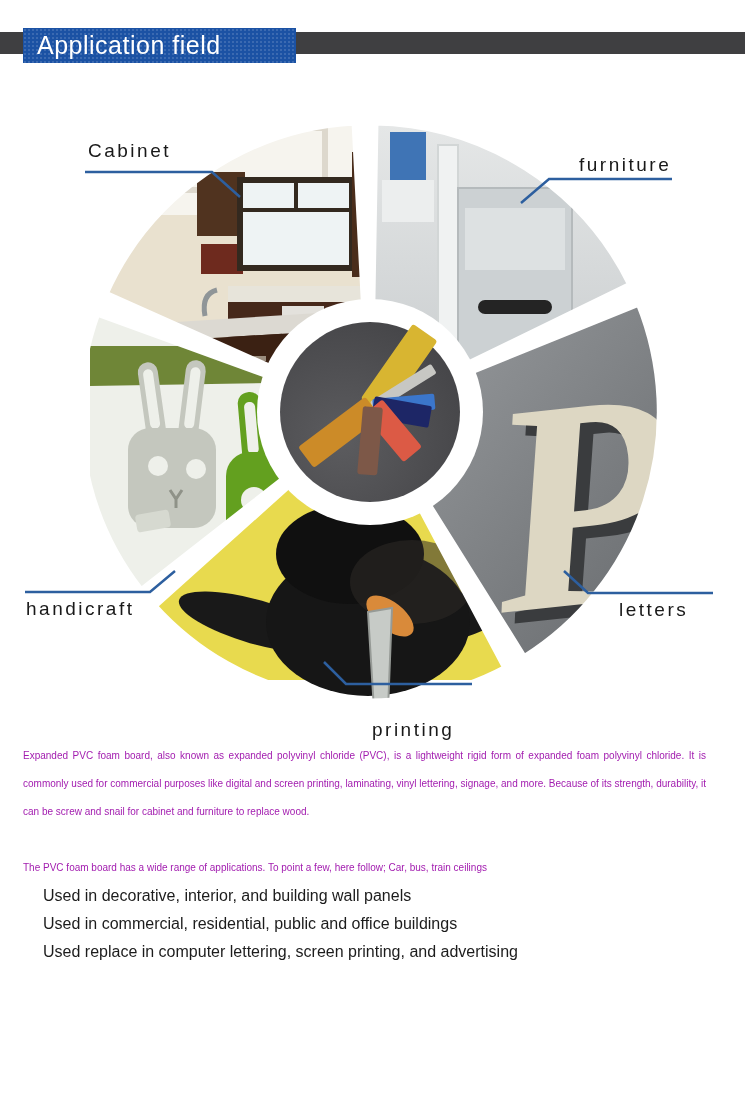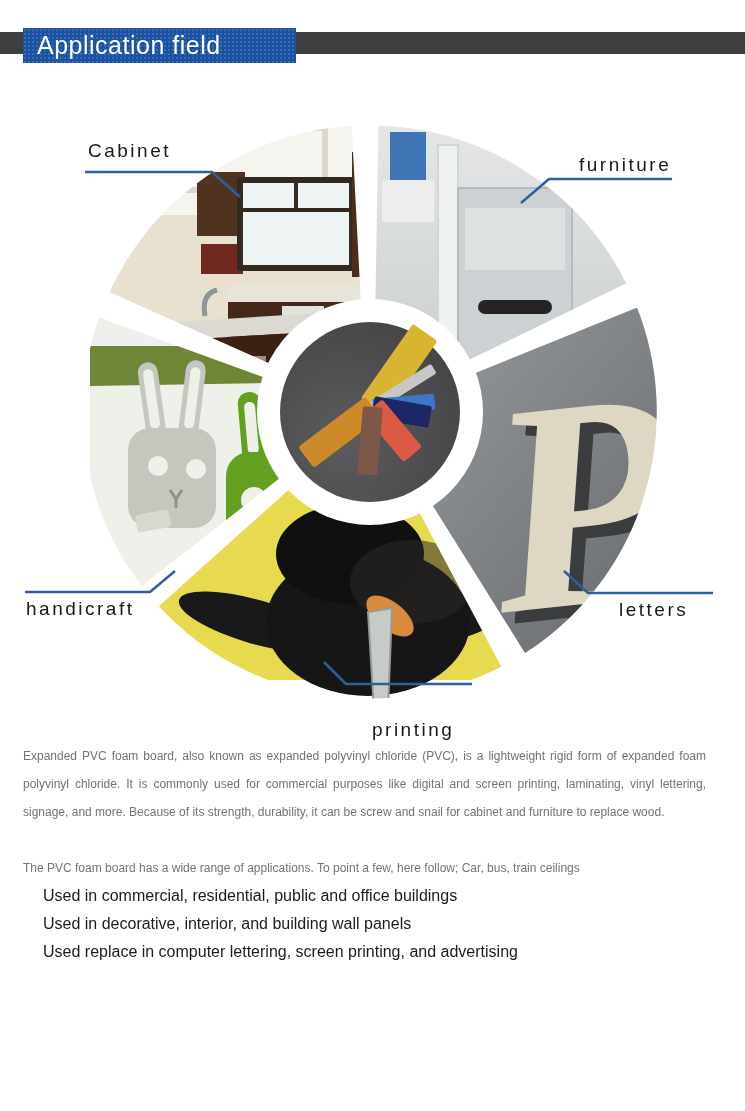--- a/index.html
+++ b/index.html
@@ -25,21 +25,21 @@
     position:absolute;font-size:19px;letter-spacing:2.5px;color:#191919;white-space:nowrap;
   }
   .lbl-cabinet{left:88px;top:77px;}
   .lbl-furniture{left:579px;top:91px;}
   .lbl-handicraft{left:26px;top:535px;}
   .lbl-letters{left:619px;top:536px;}
   .lbl-printing{left:372px;top:625px;margin-top:31px;}
   
   .content{padding:14px 23px 0 23px;}
   .content p{
-    margin:0 16px 28px 0;font-size:12px;line-height:28px;text-align:justify;color:#737373;
+    margin:0 16px 28px 0;font-size:10px;line-height:28px;text-align:justify;color:#a21caf;
   }
   .content p.second{margin-bottom:0;}
   .uses{padding-left:20px;}
   .use-line{font-size:16px;line-height:28px;color:#1c1c1c;}
 </style>
 </head>
 <body>
 
 <div class="header">
   <div class="header-bar"></div>
@@ -205,17 +205,17 @@
   <div class="dlabel lbl-furniture">furniture</div>
   <div class="dlabel lbl-handicraft">handicraft</div>
   <div class="dlabel lbl-letters">letters</div>
   <div class="dlabel lbl-printing">printing</div>
 </div>
 
 <div class="content">
   <p>Expanded PVC foam board, also known as expanded polyvinyl chloride (PVC), is a lightweight rigid form of expanded foam polyvinyl chloride. It is commonly used for commercial purposes like digital and screen printing, laminating, vinyl lettering, signage, and more. Because of its strength, durability, it can be screw and snail for cabinet and furniture to replace wood.</p>
   <p class="second">The PVC foam board has a wide range of applications. To point a few, here follow; Car, bus, train ceilings</p>
   <div class="uses">
+    <div class="use-line">Used in decorative, interior, and building wall panels</div>
     <div class="use-line">Used in commercial, residential, public and office buildings</div>
-    <div class="use-line">Used in decorative, interior, and building wall panels</div>
     <div class="use-line">Used replace in computer lettering, screen printing, and advertising</div>
   </div>
 </div>
 
 </body></html>

